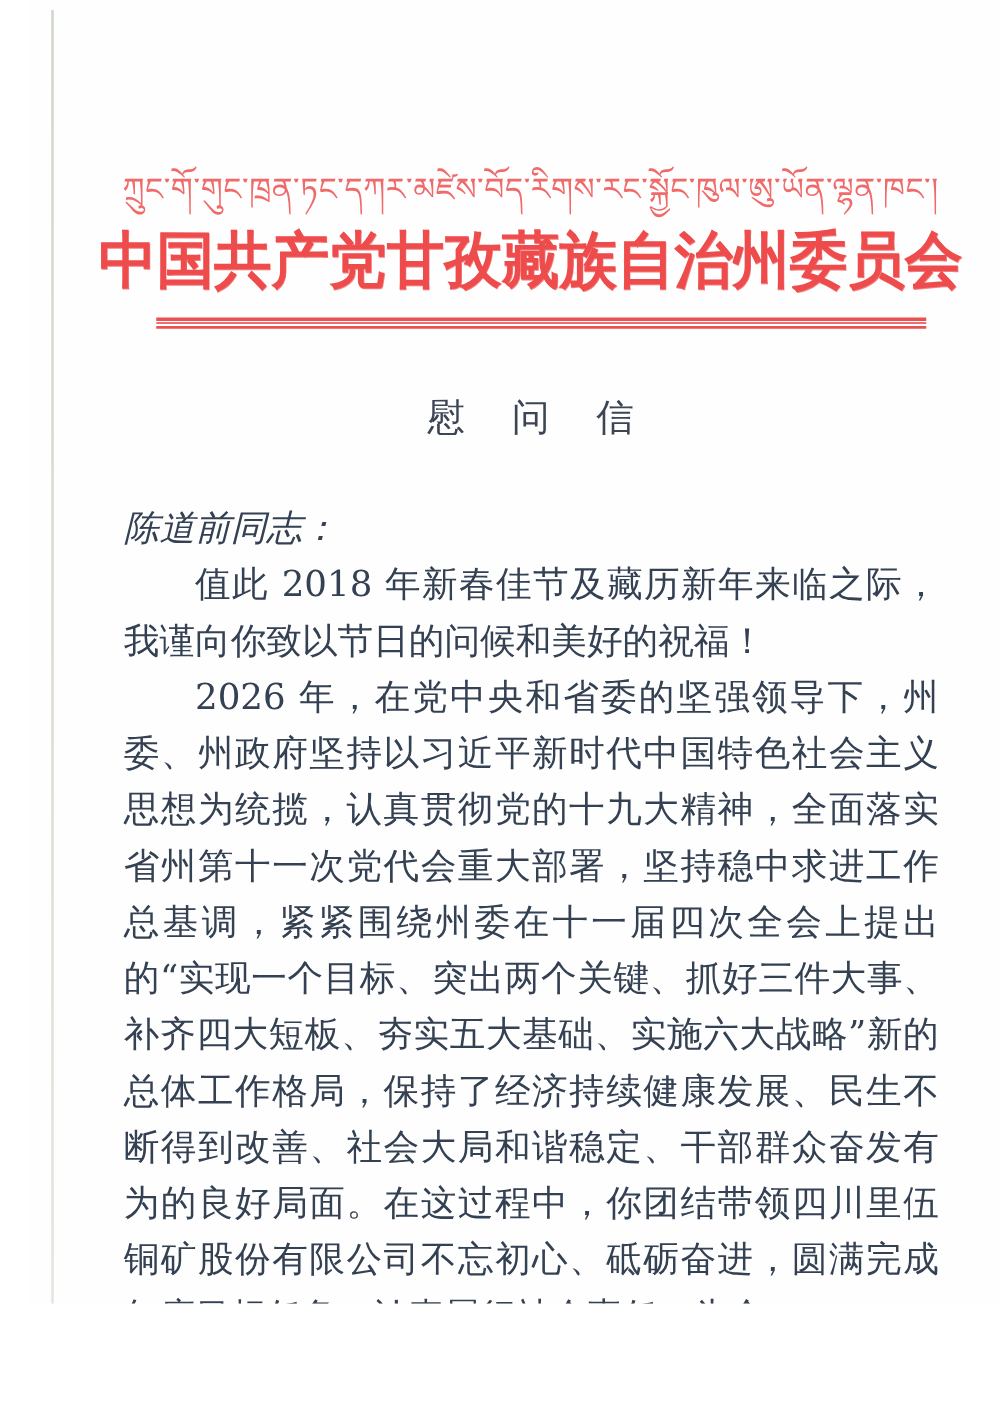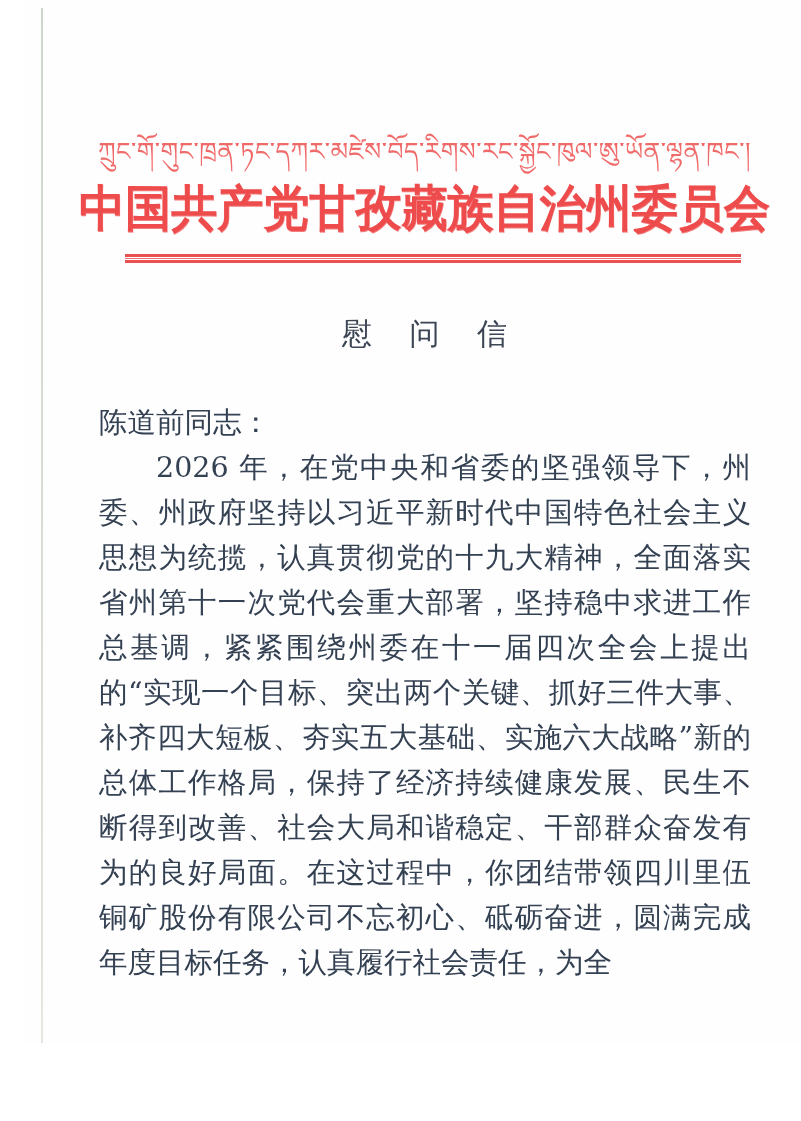--- a/index.html
+++ b/index.html
@@ -109,20 +109,21 @@
     line-height: 45px;
     text-align: justify;
   }
   .letter-body p {
     margin: 0;
     padding: 0;
     text-indent: 2em;
   }
   .letter-body .salutation {
     text-indent: 0;
+    font-style: italic;
   }
 </style>
 </head>
 <body>
 
 <div class="scan-page">
 
   <div class="left-scan-line"></div>
   <div class="bottom-scan-line"></div>
   <div class="right-edge-strip"></div>
@@ -130,16 +131,17 @@
   <div class="tibetan-motto">ཀྲུང་གོ་གུང་ཁྲན་ཏང་དཀར་མཛེས་བོད་རིགས་རང་སྐྱོང་ཁུལ་ཨུ་ཡོན་ལྷན་ཁང་།</div>
 
   <div class="org-name">中国共产党甘孜藏族自治州委员会</div>
 
   <div class="letterhead-rule"></div>
 
   <div class="letter-title">慰问信</div>
 
   <div class="letter-body">
     <p class="salutation">陈道前同志：</p>
+    <p>值此 2018 年新春佳节及藏历新年来临之际，我谨向你致以节日的问候和美好的祝福！</p>
     <p>2026 年，在党中央和省委的坚强领导下，州委、州政府坚持以习近平新时代中国特色社会主义思想为统揽，认真贯彻党的十九大精神，全面落实省州第十一次党代会重大部署，坚持稳中求进工作总基调，紧紧围绕州委在十一届四次全会上提出的“实现一个目标、突出两个关键、抓好三件大事、补齐四大短板、夯实五大基础、实施六大战略”新的总体工作格局，保持了经济持续健康发展、民生不断得到改善、社会大局和谐稳定、干部群众奋发有为的良好局面。在这过程中，你团结带领四川里伍铜矿股份有限公司不忘初心、砥砺奋进，圆满完成年度目标任务，认真履行社会责任，为全</p>
   </div>
 
 </div>
 
 </body></html>

